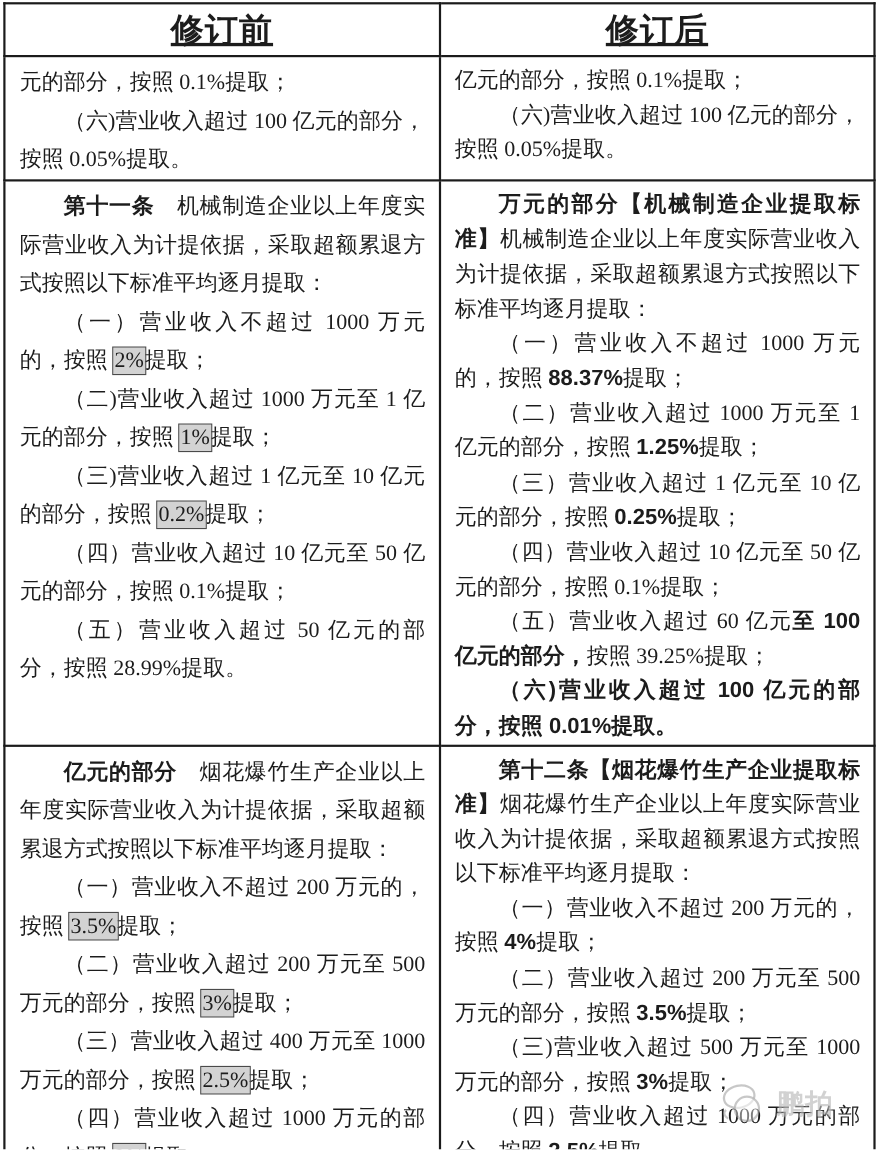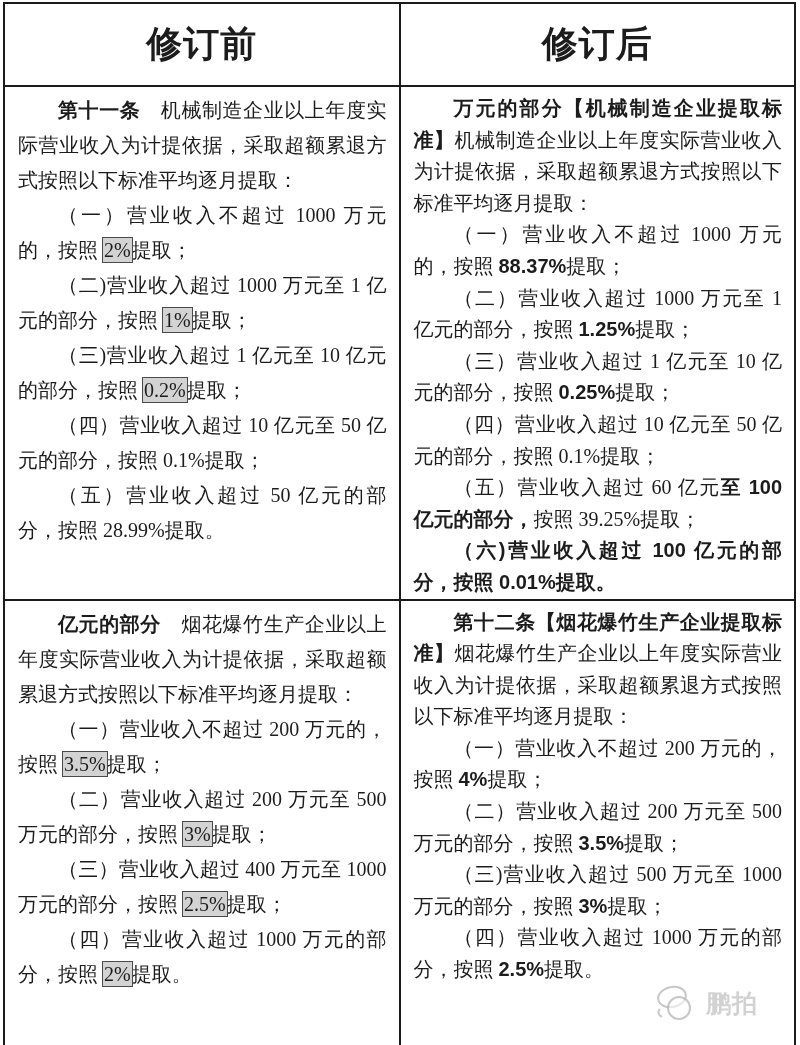--- a/index.html
+++ b/index.html
@@ -19,23 +19,24 @@
     background:#ffffff;
   }
   table.rev-table, table.rev-table th, table.rev-table td{
     border:2px solid #1b1b1b;
   }
   table.rev-table{border-bottom-width:4px;}
   th.hdr{
     height:46px;
     text-align:center;vertical-align:middle;
     font-family:"Liberation Sans","DejaVu Sans",sans-serif;
-    font-weight:bold;font-size:36px;
+    font-weight:bold;font-size:30px;
     letter-spacing:1px;
-    padding:16px;
+    padding:0;
+    text-decoration:underline;
   }
   td.cell{
     vertical-align:top;
     padding:6px 12px 0 13px;
   }
   tbody tr:nth-child(1) td{height:96px;}
   tbody tr:nth-child(2) td{height:498px;}
   tbody tr:nth-child(3) td{height:371px;}
   td.cell p{
     margin:0;
@@ -87,20 +88,30 @@
       </colgroup>
     <thead>
       <tr>
         <th class="hdr">修订前</th>
         <th class="hdr">修订后</th>
       </tr>
     </thead>
     <tbody>
         <tr>
           <td class="cell col-before">
+            <p class="noindent"><span>元的部分，按照 0.1%提取；</span></p>
+            <p><span>（六)营业收入超过 100 亿元的部分，按照 0.05%提取。</span></p>
+          </td>
+          <td class="cell col-after">
+            <p class="noindent"><span>亿元的部分，按照 0.1%提取；</span></p>
+            <p><span>（六)营业收入超过 100 亿元的部分，按照 0.05%提取。</span></p>
+          </td>
+        </tr>
+        <tr>
+          <td class="cell col-before">
             <p><span class="seg-bold">第十一条</span><span>　机械制造企业以上年度实际营业收入为计提依据，采取超额累退方式按照以下标准平均逐月提取：</span></p>
             <p><span>（一）营业收入不超过 1000 万元的，按照 </span><span class="seg-highlight">2%</span><span>提取；</span></p>
             <p><span>（二)营业收入超过 1000 万元至 1 亿元的部分，按照 </span><span class="seg-highlight">1%</span><span>提取；</span></p>
             <p><span>（三)营业收入超过 1 亿元至 10 亿元的部分，按照 </span><span class="seg-highlight">0.2%</span><span>提取；</span></p>
             <p><span>（四）营业收入超过 10 亿元至 50 亿元的部分，按照 0.1%提取；</span></p>
             <p><span>（五）营业收入超过 50 亿元的部分，按照 28.99%提取。</span></p>
           </td>
           <td class="cell col-after">
             <p><span class="seg-bold">万元的部分【机械制造企业提取标准】</span><span>机械制造企业以上年度实际营业收入为计提依据，采取超额累退方式按照以下标准平均逐月提取：</span></p>
             <p><span>（一）营业收入不超过 1000 万元的，按照 </span><span class="seg-bold">88.37%</span><span>提取；</span></p>

